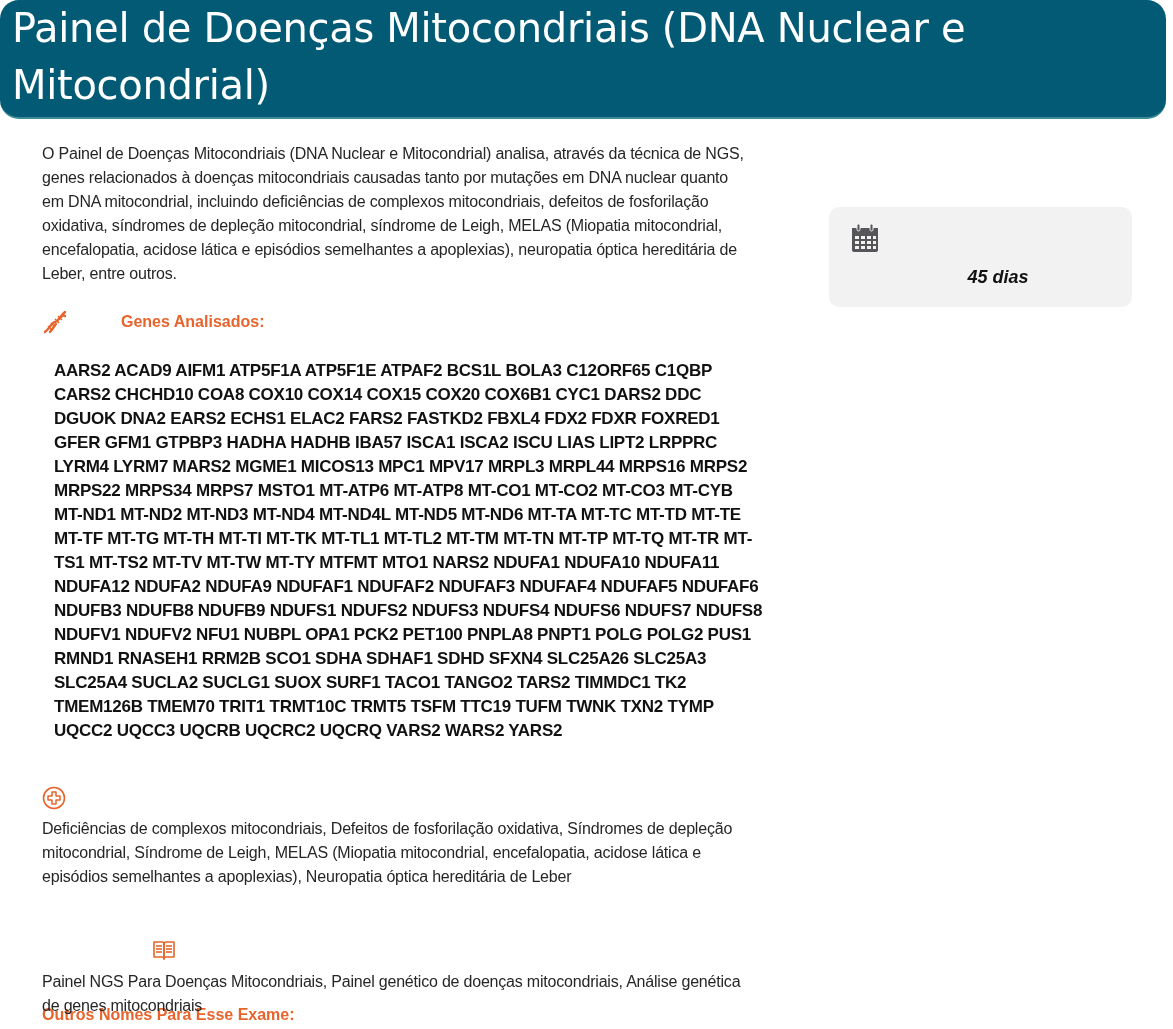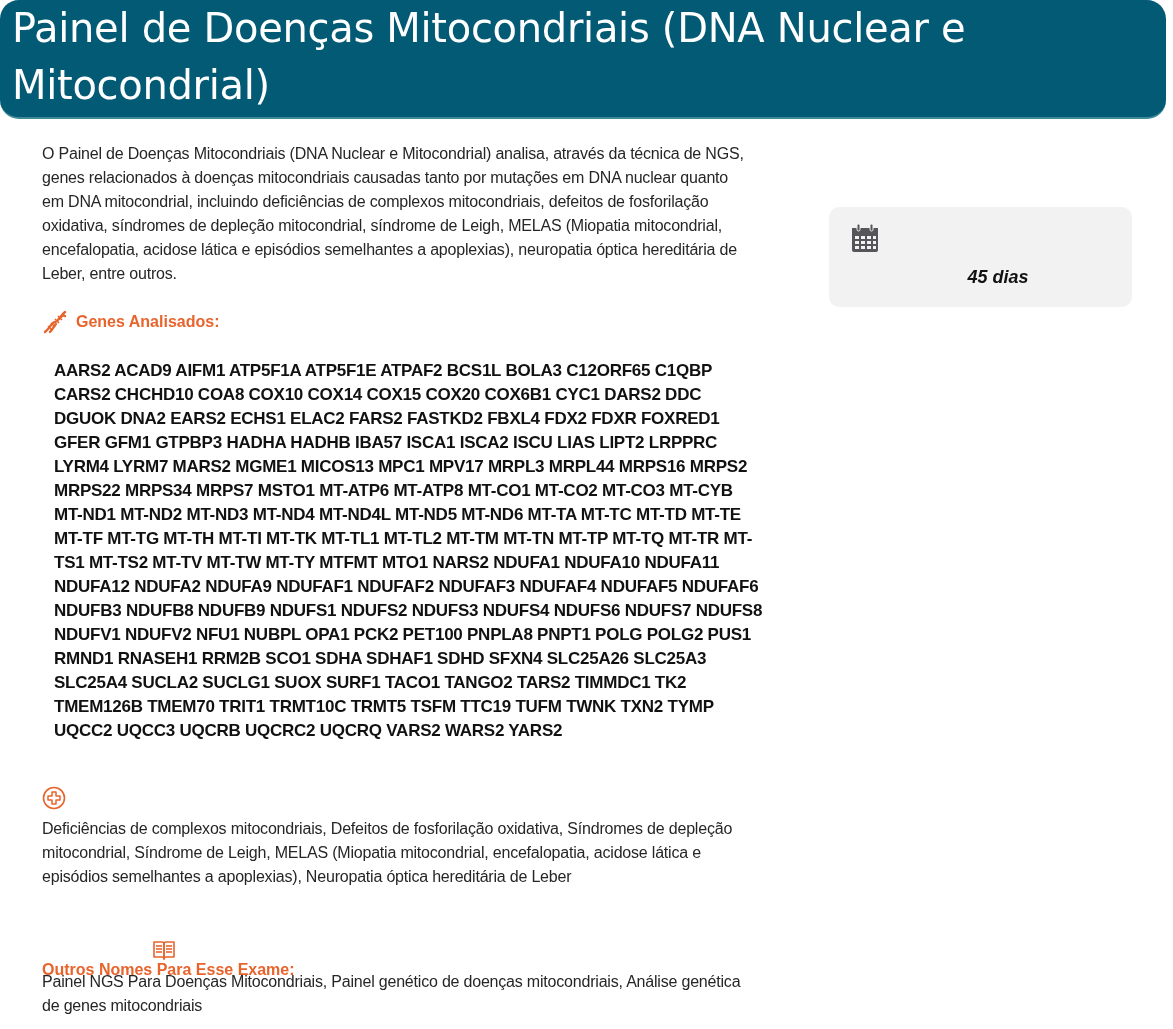--- a/index.html
+++ b/index.html
@@ -30,20 +30,21 @@
     }
     .intro {
       font-size: 16px; line-height: 24px; color: #262626;
       margin: 0;
       letter-spacing: -0.2px;
     }
     .section-title {
       display: flex; align-items: center;
       color: #e8642c; font-weight: bold; font-size: 16px;
       margin: 0;
+      gap: 45px;
     }
     .section-title svg { margin-right: 8px; flex: none; }
     .genes-title { position: absolute; top: 168px; left: 0; }
     .genes {
       position: absolute; top: 205px; left: 0; width: 710px;
       font-weight: bold; font-size: 17px; line-height: 24px;
       color: #111; margin: 12px; letter-spacing: -0.25px;
       word-spacing: 0px;
     }
     .diseases-title { position: absolute; top: 644px; left: 0; }

